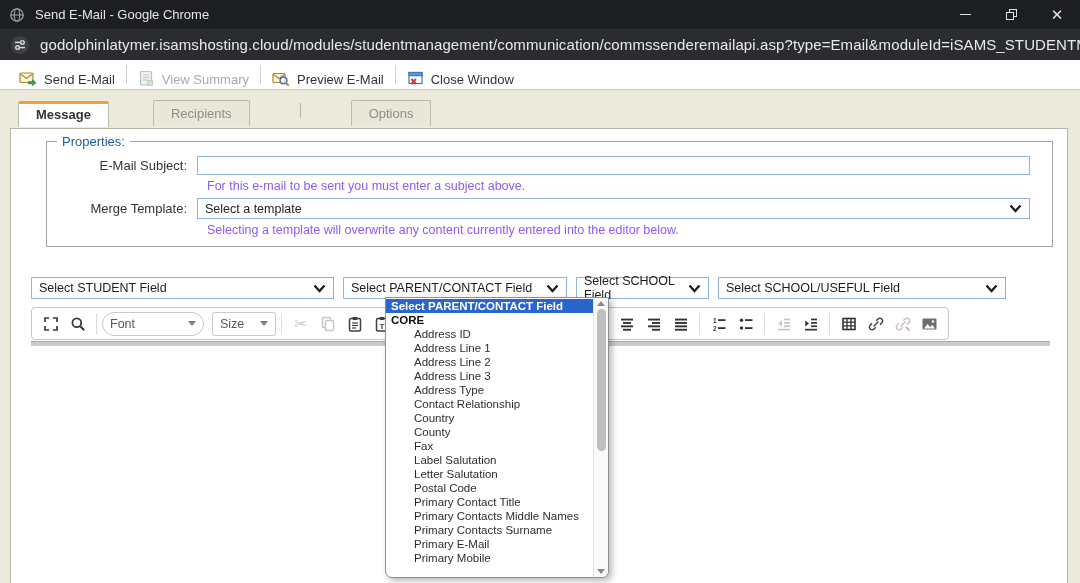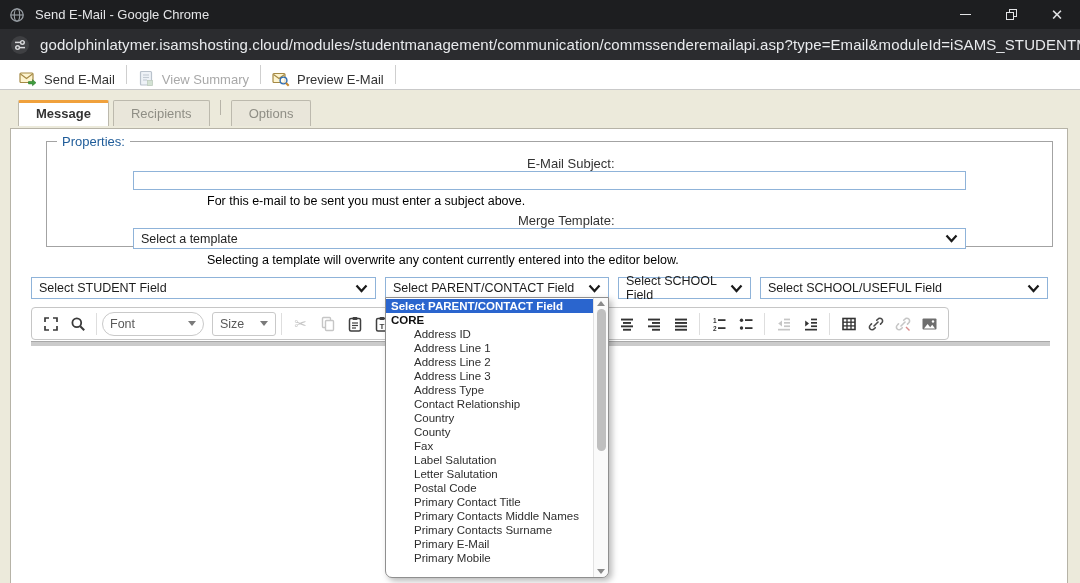--- a/index.html
+++ b/index.html
@@ -27,39 +27,39 @@
 
   
   .app-toolbar { position:absolute; top:60px; left:0; right:0; height:30px; background:#fff;
                  border-bottom:1px solid #C9C9C9; display:flex; align-items:center; padding-left:8px; }
   .tb-btn { display:flex; align-items:flex-end; gap:7px; font-size:13px; color:#333; padding:0 11px; height:24px; cursor:default; }
   .tb-btn.disabled { color:#A9A9A9; }
   .tb-sep { width:1px; height:19px; background:#CFCFCF; }
 
   
   .page { position:absolute; top:91px; left:0; right:0; bottom:0; background:#ECEADB; }
-  .tabs { position:absolute; top:9px; left:18px; display:flex; align-items:flex-start; z-index:3; }
+  .tabs { position:absolute; top:9px; left:18px; display:flex; align-items:center; z-index:3;gap:40px; }
   .tab { height:26px; line-height:25px; padding:0 17px; background:#E9E6DA; border:1px solid #BCB9AD;
          border-bottom:none; margin-right:4px; font-size:13px; color:#8F8E85; border-radius:2px 2px 0 0; }
   .tab.active { background:#FFF; border-top:3px solid #F0A13C; font-weight:bold; color:#333;
                 line-height:21px; margin-bottom:-1px; }
   .tab-gap-divider { width:1px; height:15px; background:#B7B4A8; margin:0 10px 5px 6px; }
 
   .panel { position:absolute; top:37px; left:10px; right:12px; bottom:-2px; background:#fff;
            border:1px solid #B6B3A7; border-bottom:none; }
 
   
   .props { position:absolute; top:5px; left:35px; right:14px; height:113px;
            border:1px solid #A3A3A3; padding-top:2px; }
   .props legend { margin-left:10px; padding:0 5px; font-size:13px; color:#1F5C99; }
-  .frow { display:flex; align-items:center; margin-top:5px;flex-direction:column; }
+  .frow { display:flex; align-items:center; margin-top:5px; }
   .flabel { width:150px; text-align:right; padding-right:10px; font-size:13px; color:#333; flex:0 0 auto; }
   .subject-input { width:833px; height:19px; border:1px solid #8FB3D9; font-size:12px; padding:1px 4px;
                    font-family:"Liberation Sans",sans-serif; outline:none; }
-  .help { margin-left:160px; font-size:12.5px; color:#000000; margin-top:4px; }
+  .help { margin-left:160px; font-size:12.5px; color:#8b5cf6; margin-top:4px; }
   .sel-box { width:833px; height:21px; border:1px solid #8FB3D9; background:#fff; display:flex;
              align-items:center; justify-content:space-between; padding:0 7px; font-size:12.5px; color:#222; }
 
   
   .merge-row { position:absolute; top:148px; left:20px; display:flex; gap:9px; }
   .mf-select { height:22px; border:1px solid #8FB3D9; background:#fff; display:flex; align-items:center;
                justify-content:space-between; padding:0 7px; font-size:12.5px; color:#1C1C1C; }
   .chev { flex:0 0 auto; margin-left:8px; }
 
   
@@ -170,20 +170,30 @@
       <svg width="18" height="17" viewBox="0 0 18 17">
           <rect x="1" y="3.5" width="12" height="9" rx="1" fill="#FDF4CF" stroke="#A58944" stroke-width="1.2"></rect>
           <path d="M1.5 4.5l5.5 4 5.5-4" fill="none" stroke="#A58944" stroke-width="1.1"></path>
           <circle cx="11.5" cy="10.5" r="3.4" fill="rgba(255,255,255,.65)" stroke="#2F6DB3" stroke-width="1.4"></circle>
           <line x1="14" y1="13" x2="16.7" y2="15.7" stroke="#C8882E" stroke-width="2"></line>
         </svg>
     </span>
     <span>Preview E-Mail</span>
   </div>
   <div class="tb-sep"></div>
+  <div class="tb-btn">
+    <span>
+      <svg width="17" height="17" viewBox="0 0 17 17">
+          <rect x="2" y="2.5" width="13" height="11" fill="#fff" stroke="#3A7ABD" stroke-width="1.2"></rect>
+          <rect x="2" y="2.5" width="13" height="3.2" fill="#5B9BD5" stroke="#3A7ABD" stroke-width="1.2"></rect>
+          <path d="M4.5 9l4.5 5M9 9l-4.5 5" stroke="#D23B2F" stroke-width="2"></path>
+        </svg>
+    </span>
+    <span>Close Window</span>
+  </div>
 </div>
 
 <div class="page">
 
   <div class="tabs">
     <div class="tab active">Message</div>
     <div class="tab">Recipients</div>
     <div class="tab-gap-divider"></div>
     <div class="tab">Options</div>
   </div>
@@ -205,21 +215,21 @@
             <svg width="13" height="9" viewBox="0 0 13 9">
                 <polyline points="1.5,1.5 6.5,7 11.5,1.5" fill="none" stroke="#1A1A1A" stroke-width="2.2"></polyline>
               </svg>
           </span>
         </div>
       </div>
       <div class="help">Selecting a template will overwrite any content currently entered into the editor below.</div>
     </fieldset>
 
     <div class="merge-row">
-      <div class="mf-select" style="width:345px">
+      <div class="mf-select" style="width:303px">
         <span>Select STUDENT Field</span>
         <span class="chev">
             <svg width="13" height="9" viewBox="0 0 13 9">
               <polyline points="1.5,1.5 6.5,7 11.5,1.5" fill="none" stroke="#1A1A1A" stroke-width="2.2"></polyline>
             </svg>
           </span>
       </div>
       <div class="mf-select" style="width:224px">
         <span>Select PARENT/CONTACT Field</span>
         <span class="chev">

